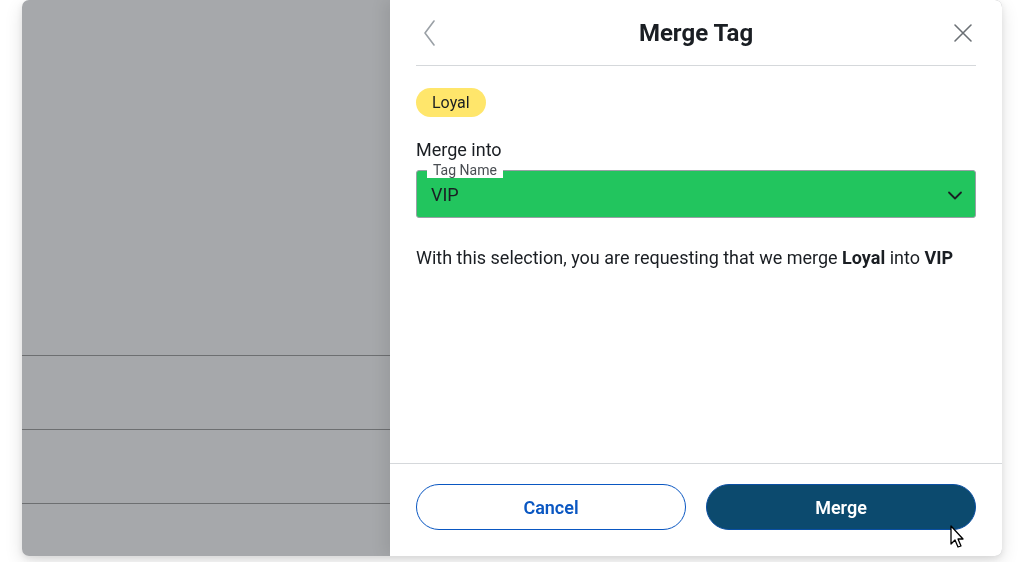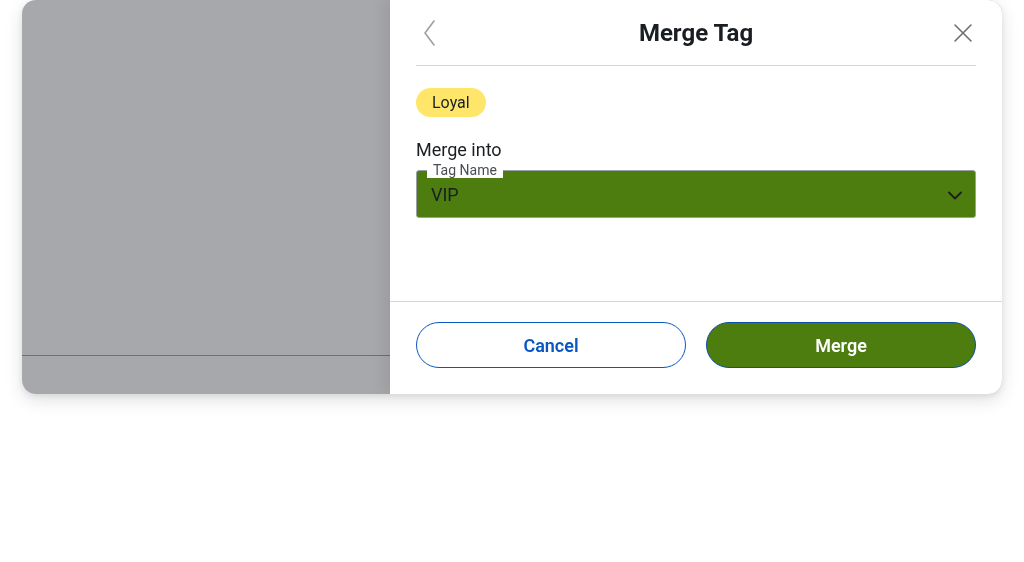--- a/index.html
+++ b/index.html
@@ -9,22 +9,22 @@
       width: 1024px;
       height: 562px;
       overflow: hidden;
       position: relative;
     }
     .stage {
       position: absolute;
       left: 22px;
       top: 0;
       width: 980px;
-      height: 394px;
-      border-radius: 14px;
+      height: 556px;
+      border-radius: 7px;
       overflow: hidden;
       box-shadow: 0 6px 18px rgba(0,0,0,0.12), 0 2px 6px rgba(0,0,0,0.08);
       background: #fff;
     }
     .backdrop {
       position: absolute;
       inset: 0;
       background: #a6a8ab;
     }
     .backdrop .row {
@@ -115,21 +115,21 @@
     }
     .select-box {
       position: relative;
       border: 1px solid #9aa0a6;
       border-radius: 3px;
       height: 48px;
       display: flex;
       align-items: center;
       padding: 0 40px 0 14px;
       cursor: pointer;
-      background: #4d7c0f;
+      background: #22c55e;
     }
     .floating-label {
       position: absolute;
       top: -9px;
       left: 10px;
       background: #fff;
       padding: 0 6px;
       font-size: 14px;
       color: #4a4e53;
     }
@@ -170,21 +170,21 @@
       align-items: center;
       justify-content: center;
       border: 1.5px solid transparent;
     }
     .btn-secondary {
       background: #fff;
       color: #0a57c2;
       border-color: #0a57c2;
     }
     .btn-primary {
-      background: #4d7c0f;
+      background: #0c4a6e;
       color: #fff;
       border-color: #0a4fa3;
     }
     .cursor {
       position: absolute;
       pointer-events: none;
     }
   </style>
 </head>
 <body>
@@ -225,20 +225,23 @@
           <span class="floating-label">Tag Name</span>
           <span class="select-value">VIP</span>
           <span class="chevron">
             <svg width="16" height="10" viewBox="0 0 16 10">
               <path d="M2 2 L8 8 L14 2" stroke="currentColor" stroke-width="1.8" fill="none" stroke-linecap="round" stroke-linejoin="round"></path>
             </svg>
           </span>
         </div>
       </div>
 
+      <div class="confirmation">
+        <span>With this selection, you are requesting that we merge </span><b>Loyal</b><span> into </span><b>VIP</b>
+      </div>
     </div>
 
     <div class="panel-footer">
       <div class="btn btn-secondary">Cancel</div>
       <div class="btn btn-primary">Merge</div>
     </div>
 
   </div>
 
   <svg class="cursor" style="left:922px; top:524px;" width="24" height="28" viewBox="0 0 24 28">

